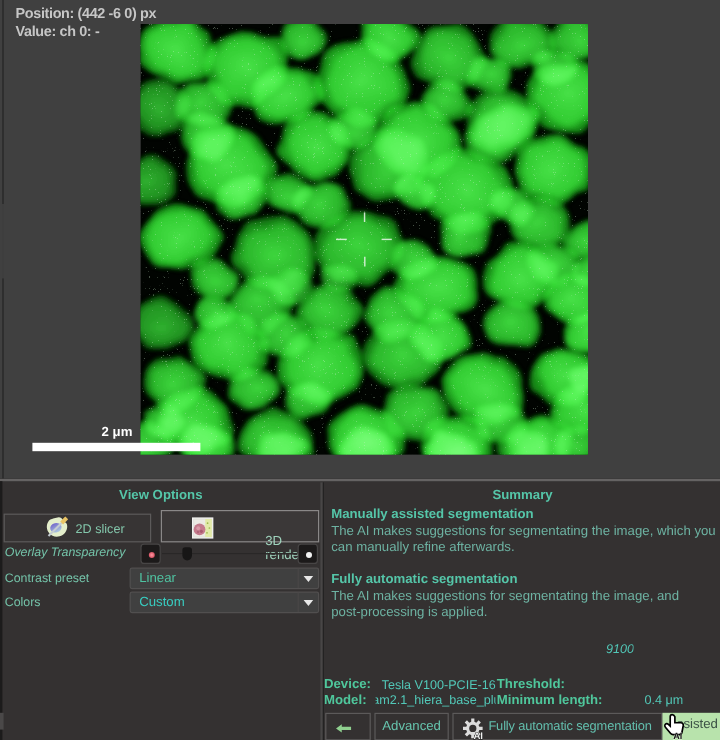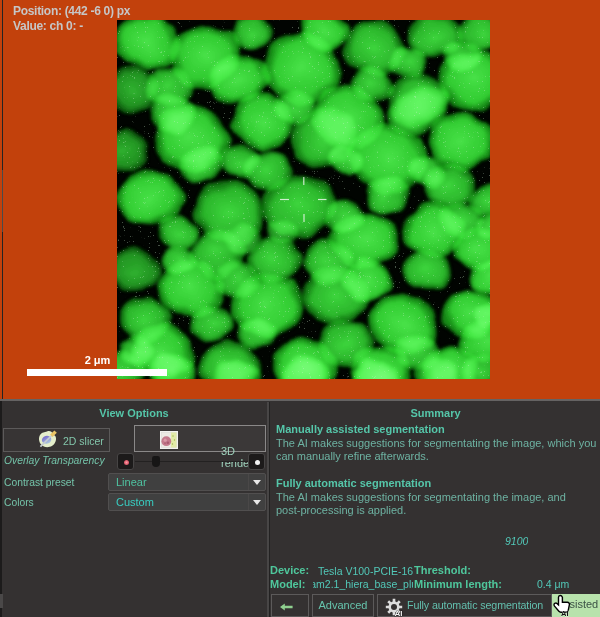--- a/index.html
+++ b/index.html
@@ -1,33 +1,33 @@
 <!DOCTYPE html>
 <html><head>
 <meta charset="utf-8">
 <style>
 * { margin:0; padding:0; box-sizing:border-box; }
 html,body { width:600px; height:617px; background:#000; overflow:hidden;
   font-family:"Liberation Sans", sans-serif; }
-#top { position:absolute; left:0; top:0; width:600px; height:399px; background:#c2410c; }
+#top { position:absolute; left:0; top:0; width:600px; height:399px; background:#404040; }
 #leftline { position:absolute; left:2px; top:0; width:1px; height:399px; background:#232323; }
 #leftthumb { position:absolute; left:2px; top:170px; width:1px; height:62px; background:#4a4a4a; }
 #overlaytext { position:absolute; left:13px; top:4px; color:#c6c6c6; font-size:12px; font-weight:bold; letter-spacing:-0.3px; line-height:15px; white-space:pre; }
 #micro { position:absolute; left:117px; top:20px; }
 #micro g ellipse { mix-blend-mode:screen; }
 #scaletext { position:absolute; left:60px; top:354px; width:75px; text-align:center; color:#fff; font-size:11px; font-weight:bold; }
 #scalebar { position:absolute; left:27px; top:369px; width:140px; height:7px; background:#fff; }
 #panel { position:absolute; left:0; top:399px; width:600px; height:218px; background:#343131; border-top:2px solid #656363; }
 #vdiv { position:absolute; left:267px; top:402px; width:2px; height:215px; background:#484646; }
 #vdiv2 { position:absolute; left:269px; top:402px; width:1px; height:215px; background:#232222; }
 .title { position:absolute; font-size:11px; font-weight:bold; color:#55c6a9; }
 #vo-title { left:0; top:407px; width:268px; text-align:center; }
 #sum-title { left:271px; top:407px; width:329px; text-align:center; }
 
-#tab1 { position:absolute; left:3px; top:428px; width:107px; height:24px; background:#373434; border:1px solid #5c5a5a; }
+#tab1 { position:absolute; left:3px; top:428px; width:123px; height:24px; background:#373434; border:1px solid #5c5a5a; }
 #tab2 { position:absolute; left:134px; top:425px; width:132px; height:27px; background:#3b3838; border:1px solid #8a8888; }
 .tabtext { font-size:11px; }
 #tab1 span { position:absolute; left:59px; top:6px; color:#83c6ab; font-size:10.5px; }
 #tab2 span { position:absolute; left:50px; top:19px; color:#9fd3bd;margin-left:36px; }
 .row-label { position:absolute; left:4px; font-size:10.3px; color:#74c3a9; }
 #lab-ot { top:455px;font-style:italic; }
 #lab-cp { top:477px; }
 #lab-co { top:497px; }
 
 .sqbtn { position:absolute; width:17px; height:17px; top:453px; background:#1c1a1a; border:1px solid #474545; border-radius:3px; }

